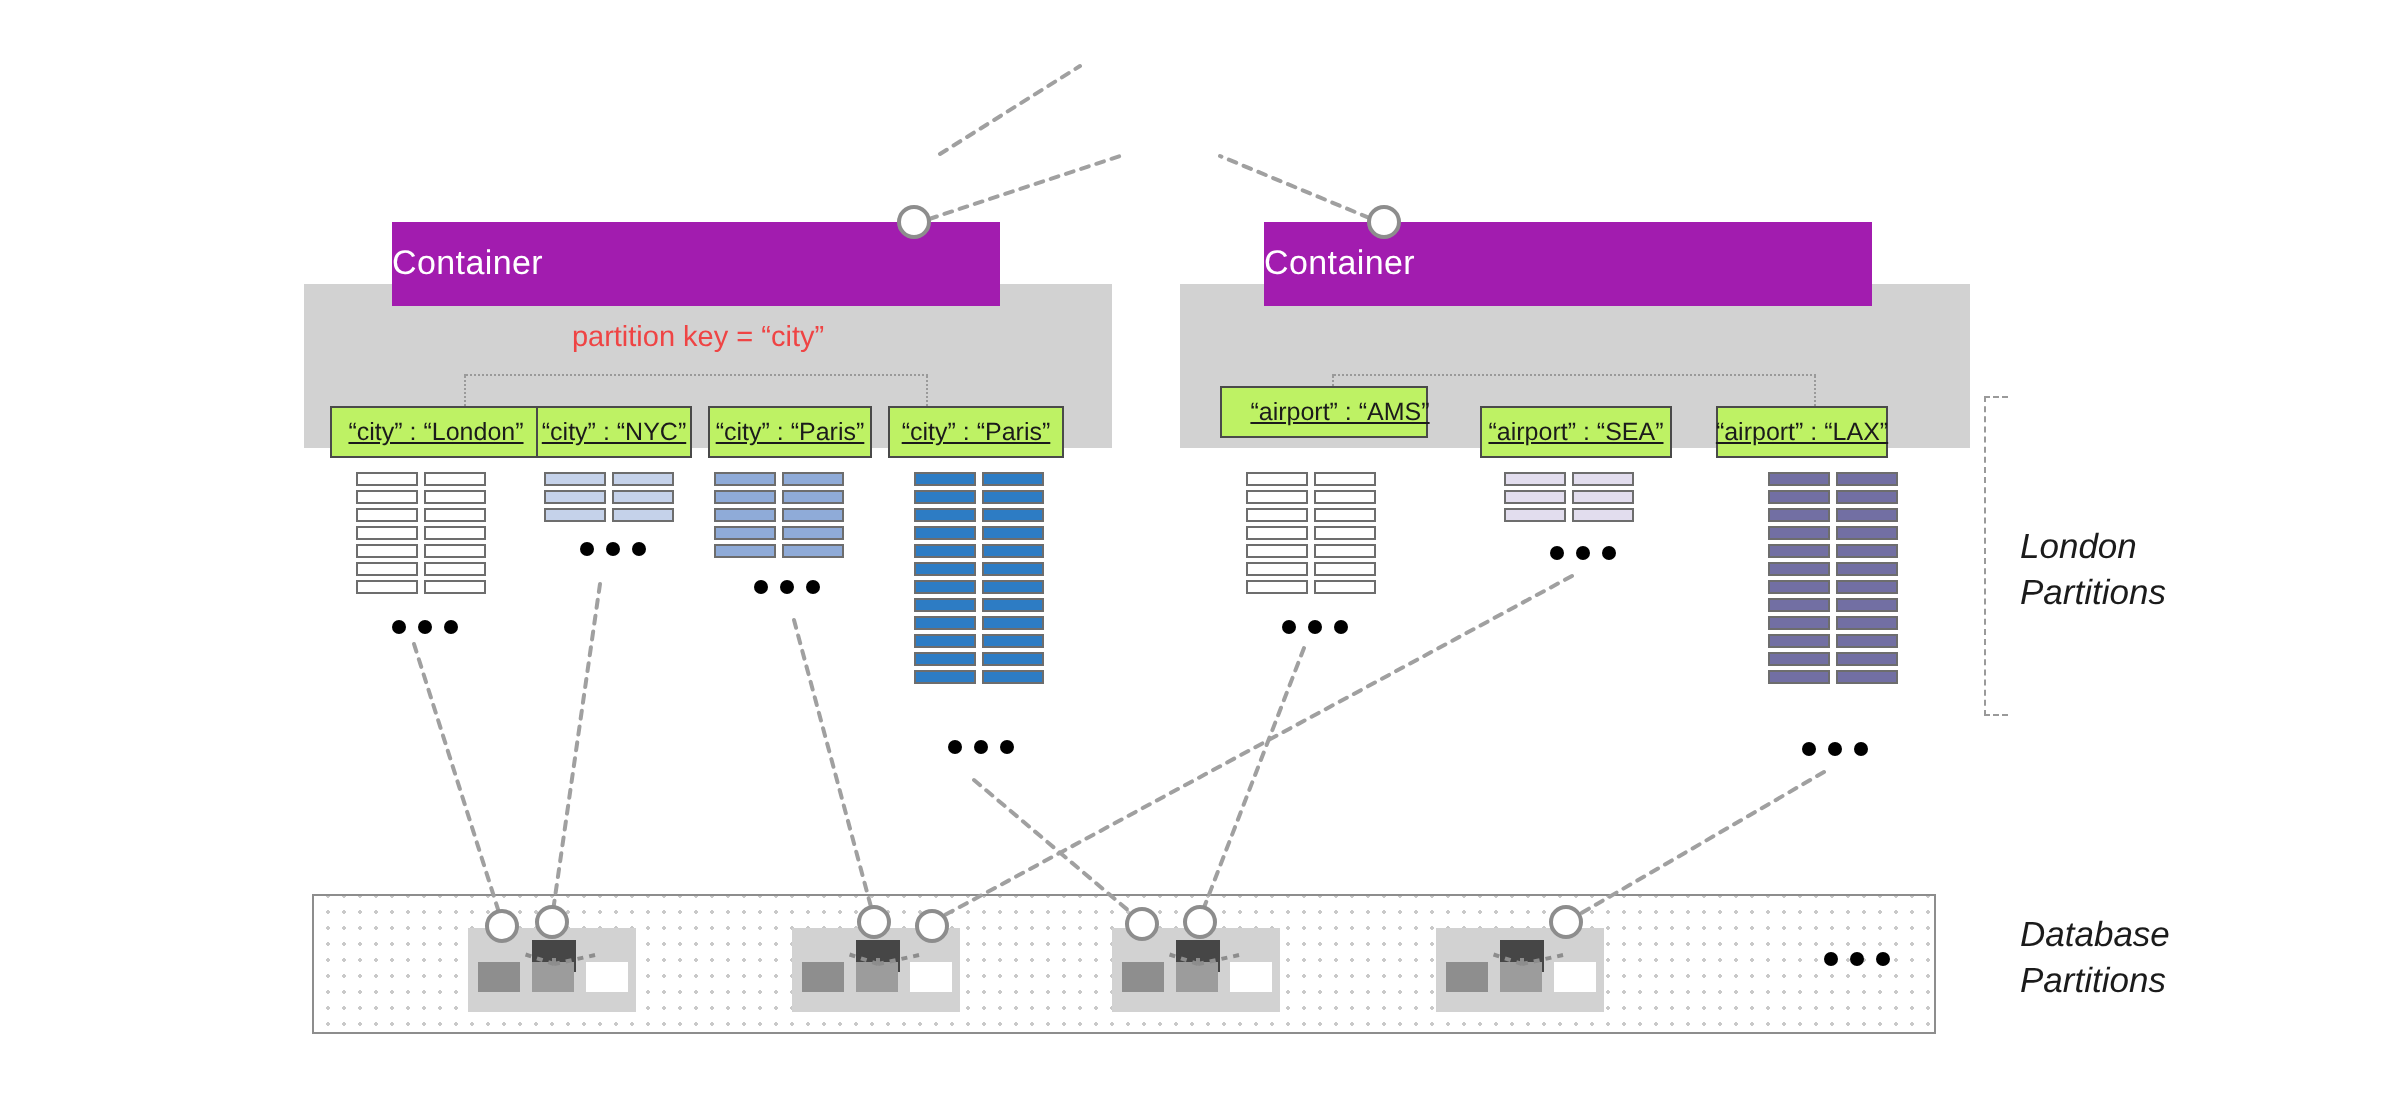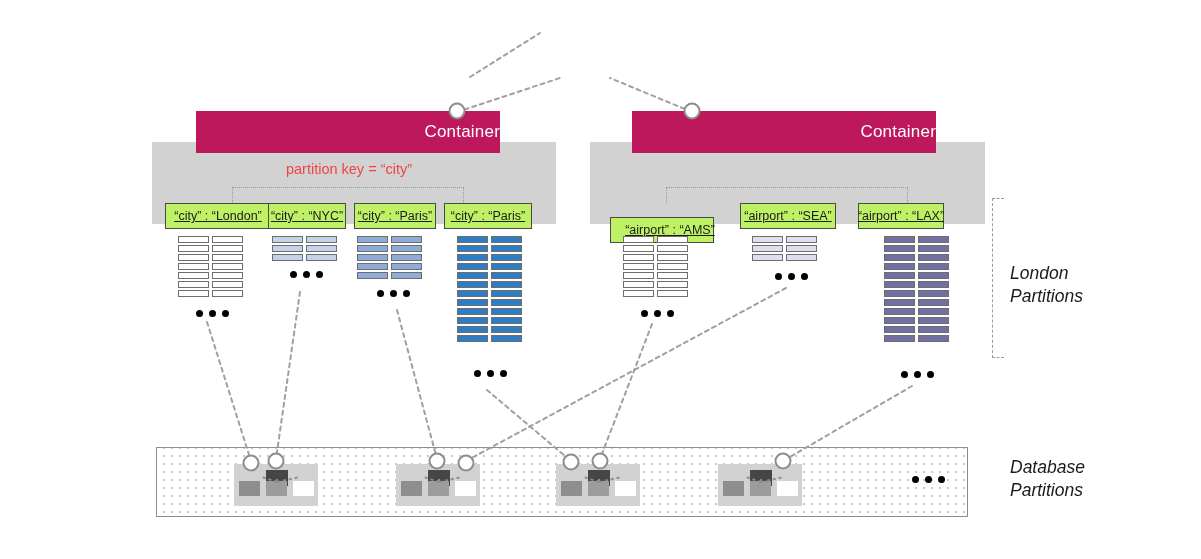--- a/index.html
+++ b/index.html
@@ -24,25 +24,25 @@
   .db-box {
     background: #464646;
     color: #ffffff;
     display: flex;
     align-items: center;
     justify-content: center;
     font-size: 17px;
     letter-spacing: .2px;
   }
   .container-box {
-    background: #be185d;
+    background: #a21caf;
     color: #ffffff;
     display: flex;
     align-items: center;
-    justify-content: flex-end;
+    justify-content: flex-start;
     font-size: 17px;
     letter-spacing: .2px;
   }
 
   
   .band {
     background: #d2d2d2;
   }
   .pk-label {
     position: absolute;
@@ -199,21 +199,21 @@
 
   <div class="abs band" style="left:590px; top:142px; width:395px; height:82px;"></div>
 
   <div class="abs container-box" style="left:632px; top:111px; width:304px; height:42px;">
     <span>Container</span>
   </div>
 
 
   <div class="bracket" style="left:666px; top:187px; width:242px; height:16px;"></div>
 
-  <div class="key-chip" style="left:610px; top:217px; width:104px; height:26px;padding-left:16px;">“airport” : “AMS”</div>
+  <div class="key-chip" style="left:610px; top:193px; width:104px; height:26px;padding-left:16px;">“airport” : “AMS”</div>
   <div class="key-chip" style="left:740px; top:203px; width:96px; height:26px;">“airport” : “SEA”</div>
   <div class="key-chip" style="left:858px; top:203px; width:86px; height:26px;">“airport” : “LAX”</div>
 
   <div class="stack" id="stack-london" style="left:178px; top:236px;">
       <div class="stack-row">
         <div class="doc" style="background: rgb(255, 255, 255); border-color: rgb(109, 109, 109);"></div>
         <div class="doc" style="background: rgb(255, 255, 255); border-color: rgb(109, 109, 109);"></div>
       </div>
       <div class="stack-row">
         <div class="doc" style="background: rgb(255, 255, 255); border-color: rgb(109, 109, 109);"></div>

